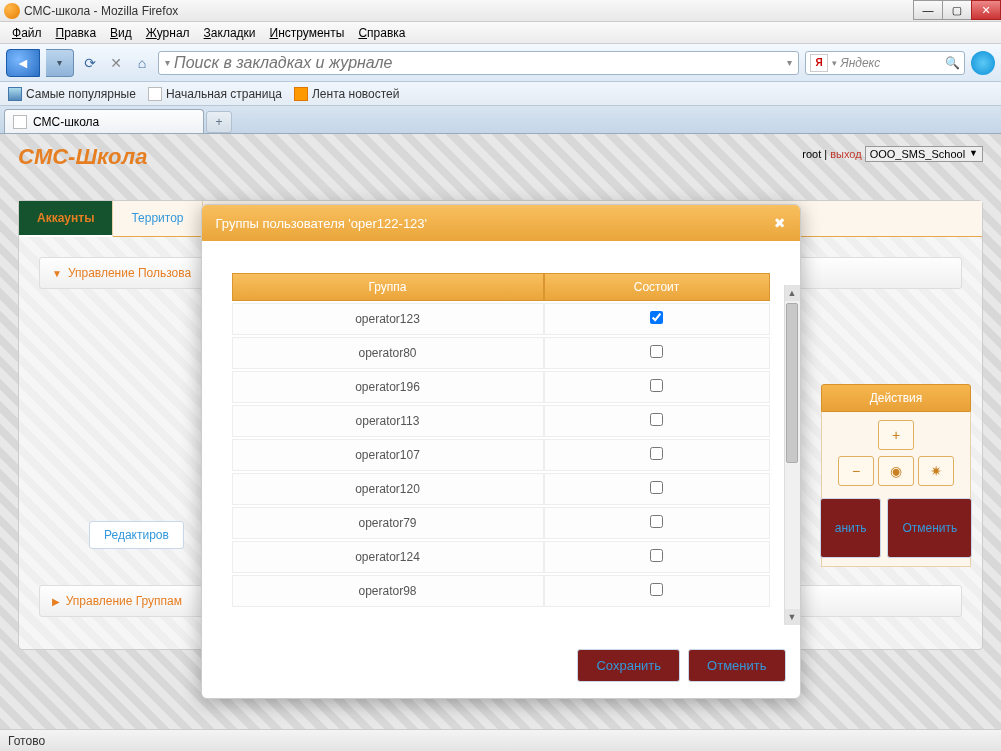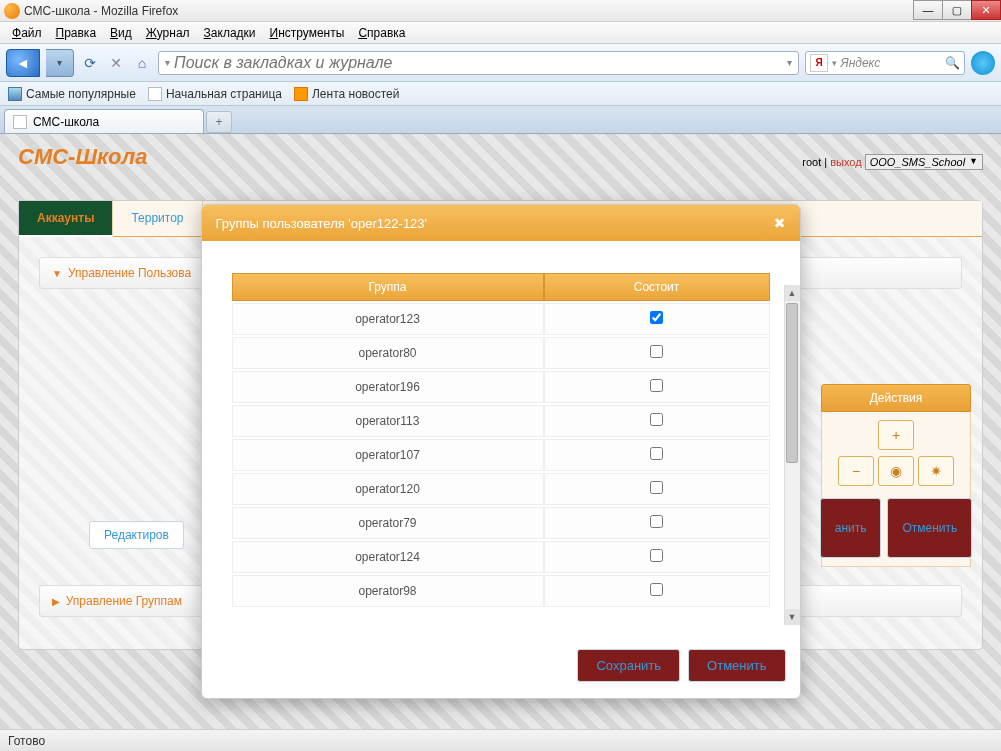--- a/index.html
+++ b/index.html
@@ -43,21 +43,21 @@
 
 
 .viewport { position: absolute; top: 134px; left: 0; right: 0; bottom: 22px; background: repeating-linear-gradient(45deg,#d8d8d8 0,#d8d8d8 8px,#e8e8e8 8px,#e8e8e8 16px); overflow: hidden; }
 .viewport-inner { padding: 10px 18px; }
 
 
 .app-header { display: flex; justify-content: space-between; align-items: flex-start; margin-bottom: 30px; }
 .app-title { color: #e67e22; font-size: 22px; font-weight: bold; font-style: italic; }
 .user-box { text-align: right; font-size: 11px; }
 .user-box .logout { color: #c0392b; }
-.school-select { margin-top: 10px; border: 1px solid #999; background: #eee; padding: 1px 4px; font-size: 11px; display: inline-flex; align-items: flex-start; gap: 4px; font-style: italic; }
+.school-select { margin-top: 2px; border: 1px solid #999; background: #eee; padding: 1px 4px; font-size: 11px; display: inline-flex; align-items: flex-start; gap: 4px; }
 
 
 .main-panel { background: rgba(255,255,255,0.6); border: 1px solid #ccc; border-radius: 4px; padding: 0; min-height: 450px; position: relative; }
 
 
 .ptabs { display: flex; border-bottom: 1px solid #e8a84a; background: #fdf6ec; }
 .ptab { padding: 10px 18px; color: #3498db; border-right: 1px solid #e8d0a8; cursor: pointer; }
 .ptab.active { background: #14532d; color: #e67e22; font-weight: bold; border-bottom: 2px solid #fff; margin-bottom: -1px; }
 
 

